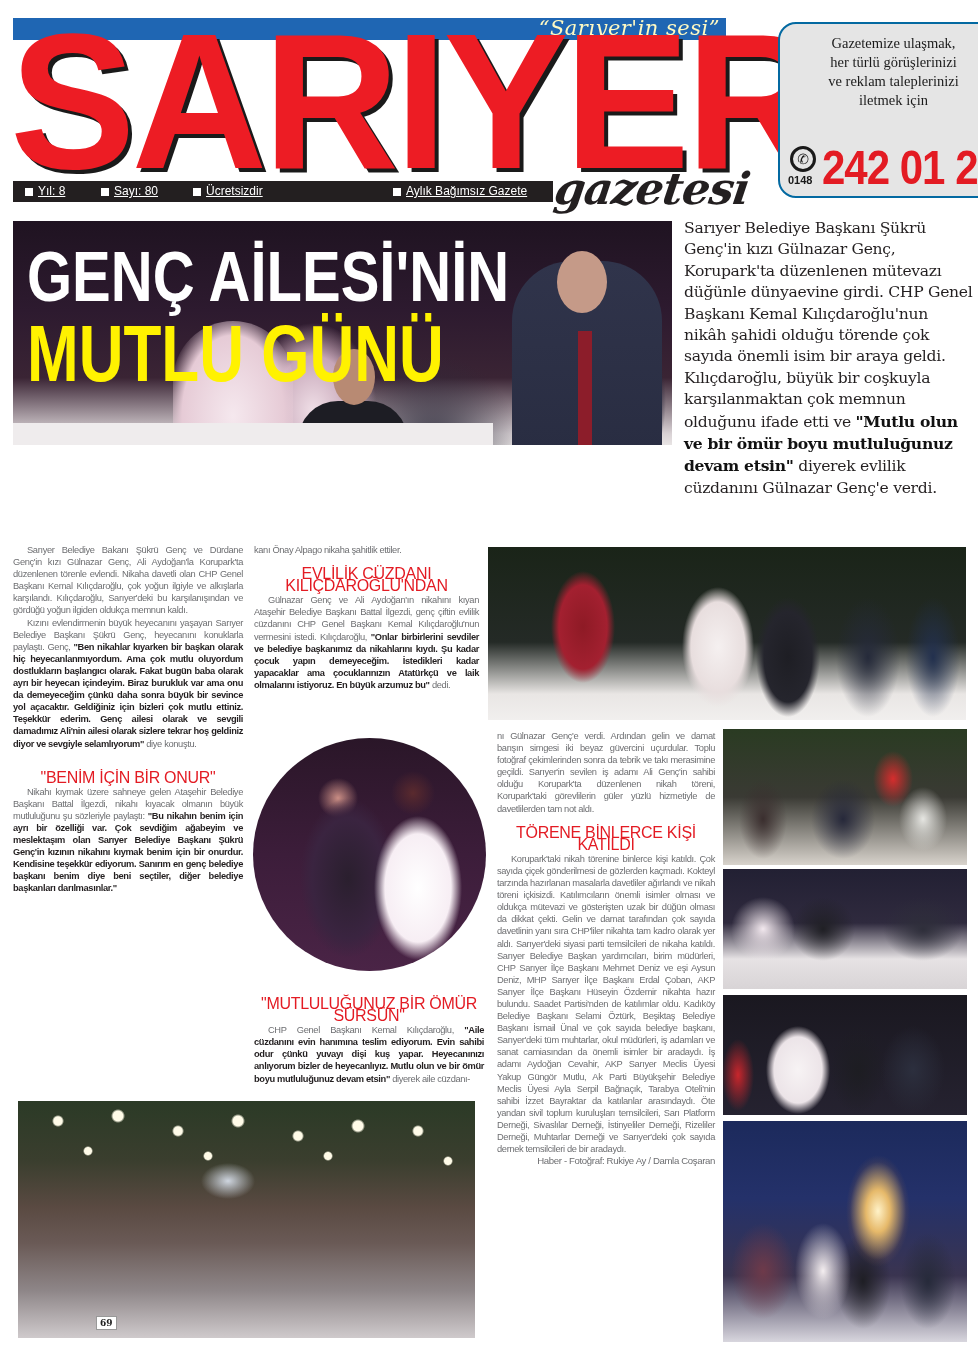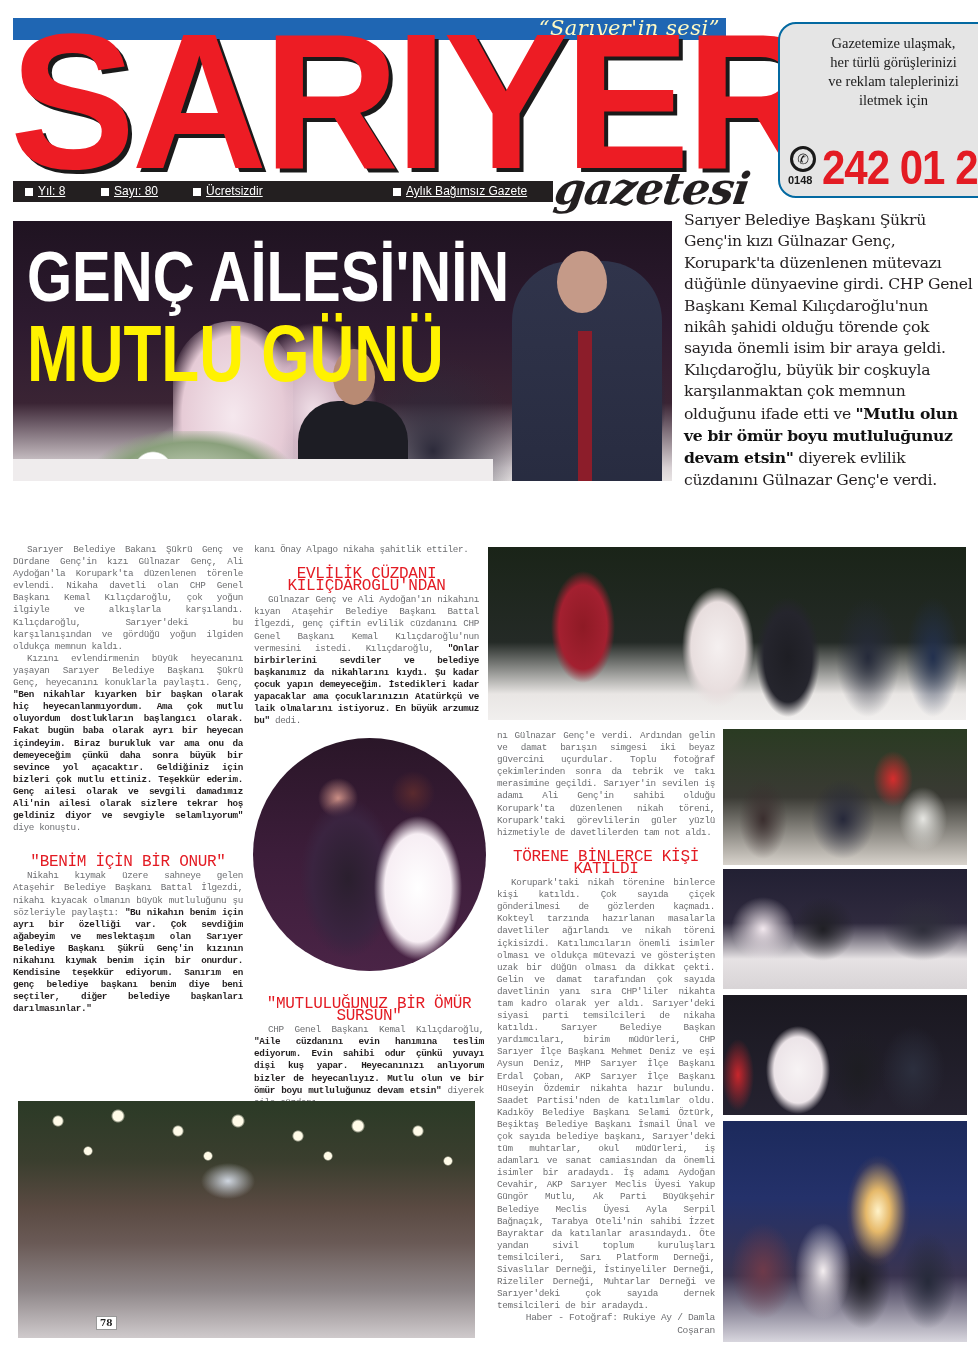--- a/index.html
+++ b/index.html
@@ -18,43 +18,43 @@
   .ad-box { position: absolute; left: 738px; top: 22px; width: 231px; height: 176px; background: #e5e5e5; border: 2px solid #0369a1; border-radius: 18px; text-align: center; margin-left: 40px; }
   .ad-line { font-family: "Liberation Serif", serif; font-size: 14.5px; color: #1a1a1a; line-height: 19px; }
   .ad-box .lines { margin-top: 10px; }
   .ad-call { font-family: "Liberation Serif", serif; font-weight: bold; font-size: 22px; color: #e31b23; letter-spacing: 1.5px; margin-top: 4px; }
   .ad-phone { position: absolute; left: 8px; top: 118px; width: 215px; height: 50px; }
   .phone-icon { position: absolute; left: 2px; top: 4px; width: 26px; height: 26px; border-radius: 50%; border: 3px solid #1a1a1a; font-size: 14px; line-height: 20px; color: #1a1a1a; text-align: center; }
   .area-code { position: absolute; left: 0; top: 32px; font-family: "Liberation Sans", sans-serif; font-weight: bold; font-size: 11px; color: #1a1a1a; }
   .phone-num { position: absolute; left: 34px; top: -2px; font-family: "Liberation Sans", sans-serif; font-weight: bold; font-size: 42px; color: #e31b23; letter-spacing: -1px; transform: scaleY(1.15); transform-origin: top; }
 
   
-  .hero { position: absolute; left: 13px; top: 221px; width: 659px; height: 260px; overflow: hidden;
+  .hero { position: absolute; left: 13px; top: 221px; width: 659px; height: 224px; overflow: hidden;
     background:
       radial-gradient(ellipse 90px 140px at 590px 180px, #4a4f6a 0%, rgba(40,40,60,0.9) 60%, transparent 70%),
       radial-gradient(ellipse 110px 120px at 420px 230px, #2c2a3a 0%, transparent 80%),
       radial-gradient(ellipse 120px 90px at 210px 260px, #f4f1ef 0%, #ddd 40%, transparent 75%),
       radial-gradient(ellipse 80px 110px at 300px 190px, #f0dfe7 0%, #c6a6b8 50%, transparent 80%),
       linear-gradient(180deg, #1f1321 0%, #2d1a2f 40%, #3a2434 70%, #d9d2d5 95%, #e8e4e4 100%); }
   .hero-title1 { position: absolute; left: 14px; top: 18px; font-family: "Liberation Sans", sans-serif; font-weight: 900; font-size: 58px; line-height: 62px; color: #ffffff; letter-spacing: 0px; transform: scaleY(1.22); transform-origin: top left; white-space: nowrap; }
   .hero-title2 { position: absolute; left: 14px; top: 90px; font-family: "Liberation Sans", sans-serif; font-weight: 900; font-size: 62px; line-height: 66px; color: #fff200; transform: scaleY(1.3); transform-origin: top left; white-space: nowrap; }
   .hero-speaker { position: absolute; right: 10px; top: 40px; width: 150px; height: 272px; background: linear-gradient(180deg, #30344b 0%, #262a3e 100%); border-radius: 60px 60px 0 0; }
   .hero-speaker::before { content: ""; position: absolute; left: 45px; top: -10px; width: 50px; height: 62px; background: #c59a88; border-radius: 50%; }
   .hero-tie { position: absolute; right: 80px; top: 110px; width: 14px; height: 150px; background: #8c1d2a; }
   .hero-groom { position: absolute; left: 285px; top: 180px; width: 110px; height: 132px; background: #1d1d24; border-radius: 40px 40px 0 0; }
   .hero-groom::before { content: ""; position: absolute; left: 35px; top: -52px; width: 42px; height: 56px; background: #b88a73; border-radius: 50%; }
   .hero-bride { position: absolute; left: 160px; top: 100px; width: 120px; height: 190px; background: radial-gradient(ellipse at center, #f5e8ee 0%, #e6cbd6 60%, rgba(230,200,214,0) 80%); border-radius: 60px 60px 10px 10px; }
   .hero-flowers { position: absolute; left: 80px; top: 210px; width: 200px; height: 100px; background: radial-gradient(circle at 30% 40%, #fff 0 12%, transparent 13%), radial-gradient(circle at 60% 50%, #fff 0 14%, transparent 15%), radial-gradient(circle at 45% 70%, #f4f4f4 0 16%, transparent 17%), radial-gradient(ellipse at center, #cfd9c4 0%, #8aa07c 55%, transparent 75%); }
   .hero-table { position: absolute; left: 0; bottom: 0; width: 480px; height: 22px; background: #efeced; }
 
-  .lead { position: absolute; left: 684px; top: 210px; width: 290px; font-family: "DejaVu Serif", serif; font-size: 15.6px; line-height: 21.4px; color: #231f20; letter-spacing: -0.3px; }
+  .lead { position: absolute; left: 684px; top: 218px; width: 290px; font-family: "DejaVu Serif", serif; font-size: 15.6px; line-height: 21.4px; color: #231f20; letter-spacing: -0.3px; }
   .lead b { font-weight: bold; color: #111; }
 
   
-  .col { position: absolute; font-family: Liberation Mono, monospace; font-size: 9.3px; line-height: 12.1px; color: #6d6e71; text-align: justify; letter-spacing: -0.35px; }
+  .col { position: absolute; font-family: Liberation Sans, sans-serif; font-size: 9.3px; line-height: 12.1px; color: #6d6e71; text-align: justify; letter-spacing: -0.35px; }
   .col p { text-indent: 14px; }
   .col p.noind { text-indent: 0; }
   .col .q { color: #231f20; font-weight: bold; }
   .col .sub { color: #e31b23; font-size: 16px; text-align: center; text-indent: 0; margin: 22px 0 2px; letter-spacing: -0.3px; font-weight: normal; }
   .col .credit { text-align: right; font-size: 9.6px; }
 
   .col1 { left: 13px; top: 544px; width: 230px; }
   .col2a { left: 254px; top: 544px; width: 225px; }
   .col2b { left: 254px; top: 998px; width: 230px; }
   .col3 { left: 497px; top: 730px; width: 218px; }
@@ -199,14 +199,14 @@
   <p class="credit">Haber - Fotoğraf: Rukiye Ay / Damla Coşaran</p>
 </div>
 
 <div class="photo ph-ceremony"></div>
 <div class="photo ph-table"></div>
 <div class="photo ph-sign"></div>
 <div class="photo ph-cuzdan"></div>
 <div class="photo ph-dance"></div>
 <div class="photo ph-circle"></div>
 <div class="photo ph-crowd">
-  <span class="table-num">78</span>
+  <span class="table-num">69</span>
 </div>
 
 </body></html>

